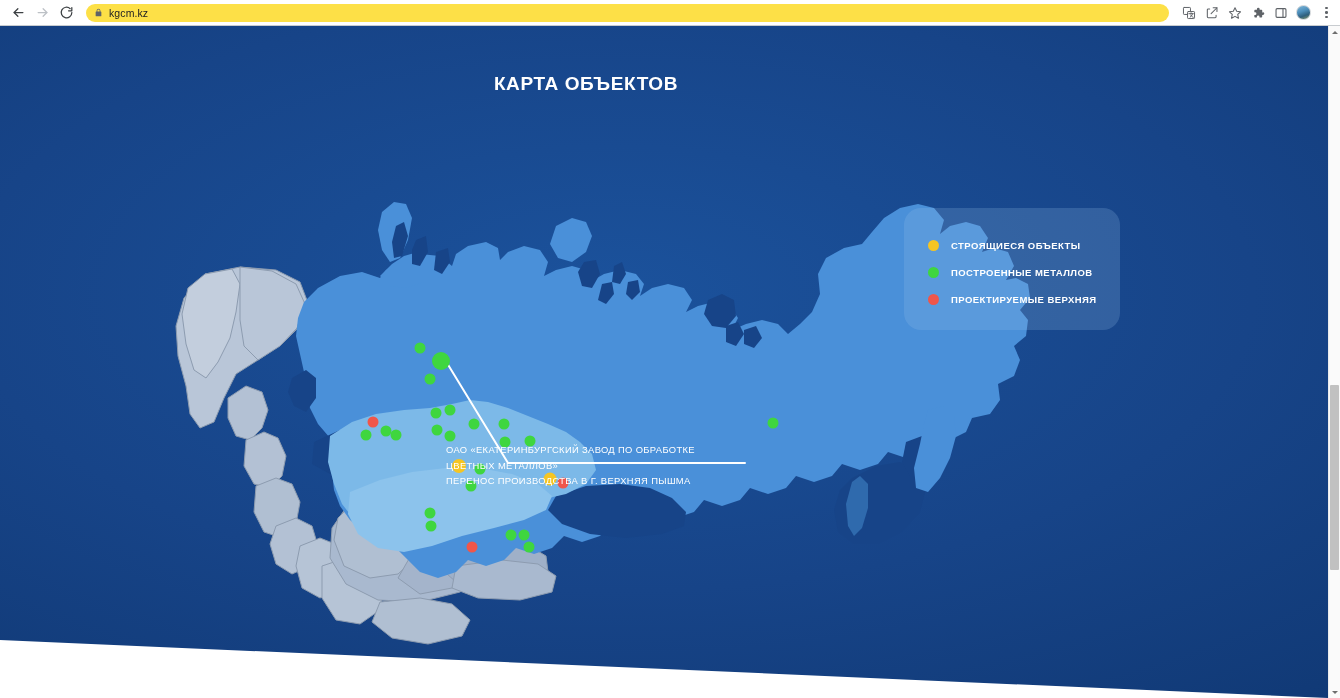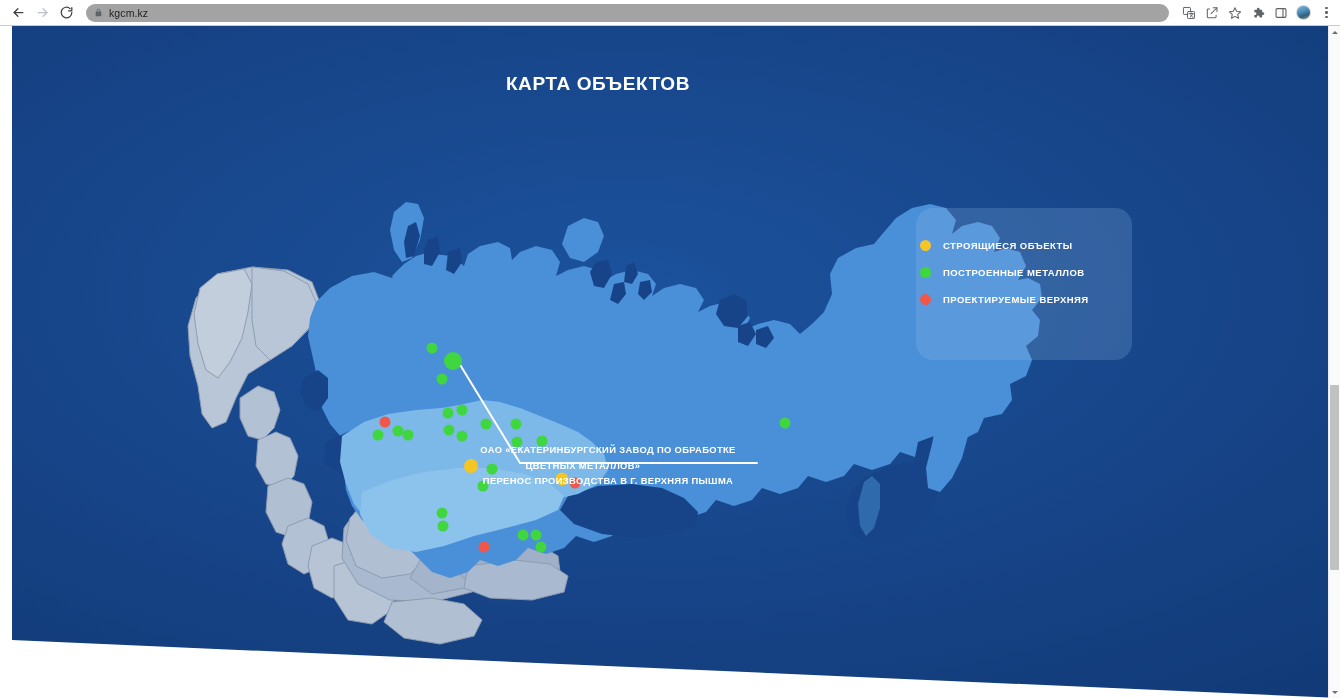--- a/index.html
+++ b/index.html
@@ -32,21 +32,21 @@
     color: #5f6368;
   }
   .nav-btn.first { margin-left: 6px; }
   .nav-btn.disabled { color: #bdc1c6; }
   .nav-btn svg { display: block; }
 
   .omnibox {
     flex: 1 1 auto;
     height: 18px;
     margin: 0 8px 0 8px;
-    background: #a3a3a3;
+    background: #fde047;
     border-radius: 9px;
     display: flex;
     align-items: center;
     padding: 0 8px;
     min-width: 0;
   }
   .lock-icon { margin-right: 6px; display: flex; color: #5f6368; }
   .omnibox-url {
     font-size: 10.5px;
     color: #202124;
@@ -72,21 +72,21 @@
     background: linear-gradient(160deg,#7fb7d8 0%,#4d8fbc 40%,#2f5f7d 70%,#8a9b6a 100%);
     border: 1px solid #d0d4d8;
     box-sizing: border-box;
   }
   .kebab { display: flex; flex-direction: column; gap: 2px; align-items: center; }
   .kebab i { width: 2.5px; height: 2.5px; border-radius: 50%; background: #5f6368; display: block; }
 
   
   .page {
     position: absolute;
-    left: 12px; top: 26px;
+    left: 0; top: 26px;
     width: 1328px; height: 672px;
     background: #0f3d78;
     overflow: hidden;
   }
   .page-bg {
     position: absolute; inset: 0;
     background: radial-gradient(ellipse 115% 105% at 46% 40%, #1b529c 0%, #174488 42%, #113a77 72%, #0d3069 100%);
   }
   .bottom-wedge {
     position: absolute;
@@ -113,26 +113,26 @@
     font-size: 19px;
     font-weight: bold;
     letter-spacing: .6px;
     z-index: 12;
   }
 
   
   .legend {
     position: absolute;
     left: 904px; top: 182px;
-    width: 216px; height: 152px;
+    width: 216px; height: 122px;
     border-radius: 17px;
     background: rgba(150,190,230,0.22);
     z-index: 13;
     box-sizing: border-box;
-    padding: 24px 0 0 4px;
+    padding: 24px 0 0 24px;
   }
   .legend-row {
     display: flex;
     align-items: center;
     height: 27px;
     margin-bottom: 0px;
   }
   .legend-dot {
     width: 11px; height: 11px; border-radius: 50%;
     flex: 0 0 auto;
@@ -144,24 +144,24 @@
     font-weight: bold;
     letter-spacing: .45px;
     white-space: nowrap;
   }
 
   
   .callout {
     position: absolute;
     left: 446px; top: 416px;
     width: 300px;
-    text-align: center;
+    text-align: left;
     color: #ffffff;
     font-size: 9.4px;
-    font-weight: bold;
+    font-weight: normal;
     line-height: 15.5px;
     letter-spacing: .35px;
     z-index: 13;
     white-space: nowrap;
   }
   .callout-line2 { padding-right: 50px; }
 
   
 
   

